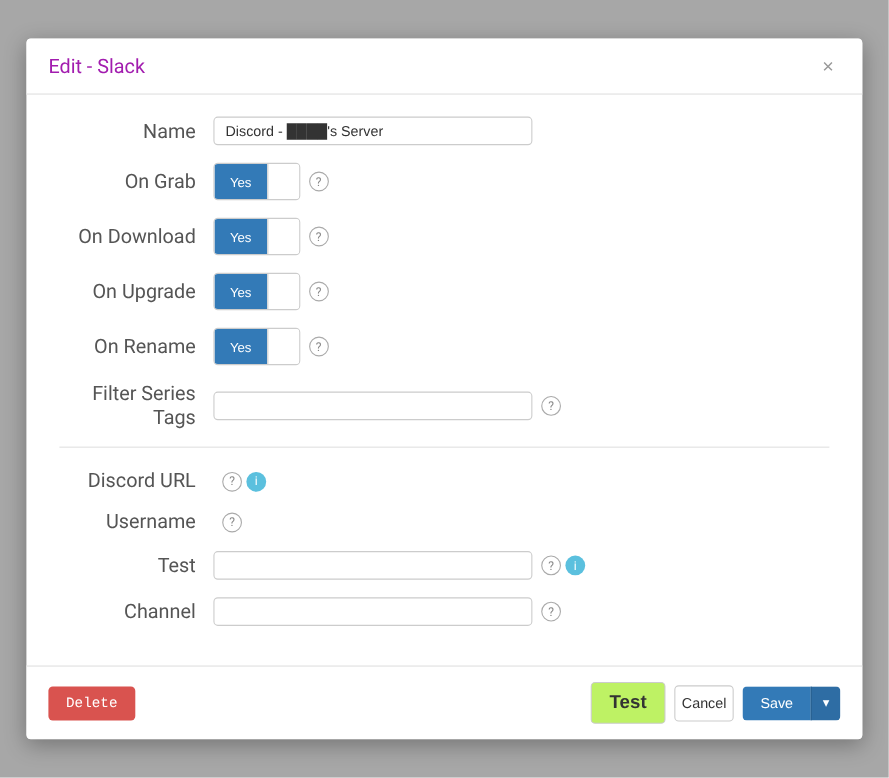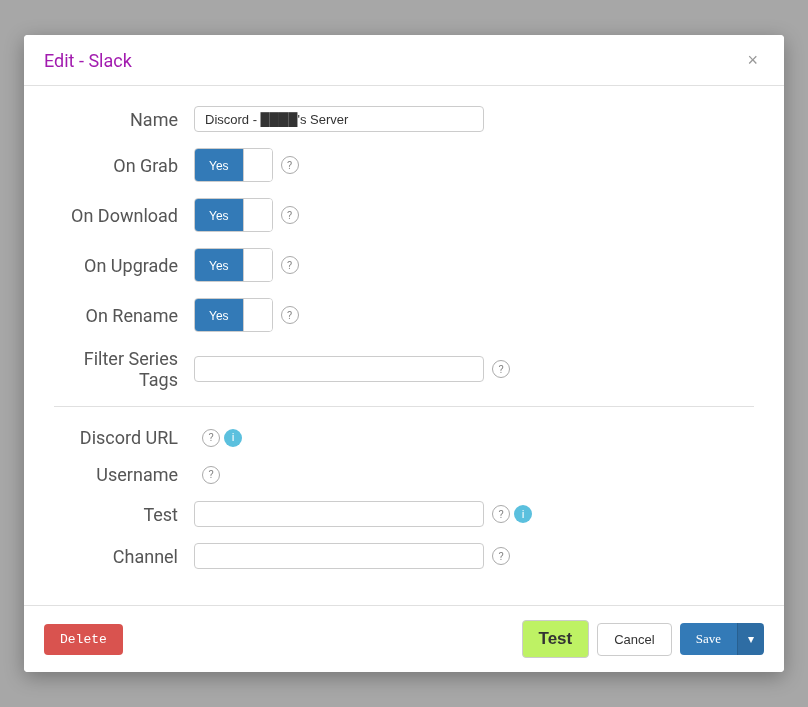--- a/index.html
+++ b/index.html
@@ -171,38 +171,37 @@
       padding: 8px 16px;
       border-radius: 4px;
       font-size: 17px;
       cursor: pointer;
       font-weight: bold;
     }
     .btn-cancel {
       background: #fff;
       color: #333;
       border: 1px solid #ccc;
-      padding: 8px 16px;
+      padding: 8px 6px;
       border-radius: 4px;
       font-size: 13px;
       cursor: pointer;
     }
     .btn-save-group {
       display: flex;
       border-radius: 4px;
       overflow: hidden;
     }
     .btn-save {
       background: #337ab7;
       color: #fff;
       border: none;
       padding: 8px 16px;
       font-size: 13px;
       cursor: pointer;
-      font-family: Liberation Serif, serif;
     }
     .btn-save-dropdown {
       background: #2e6da4;
       color: #fff;
       border: none;
       border-left: 1px solid #286090;
       padding: 8px 10px;
       font-size: 12px;
       cursor: pointer;
     }

